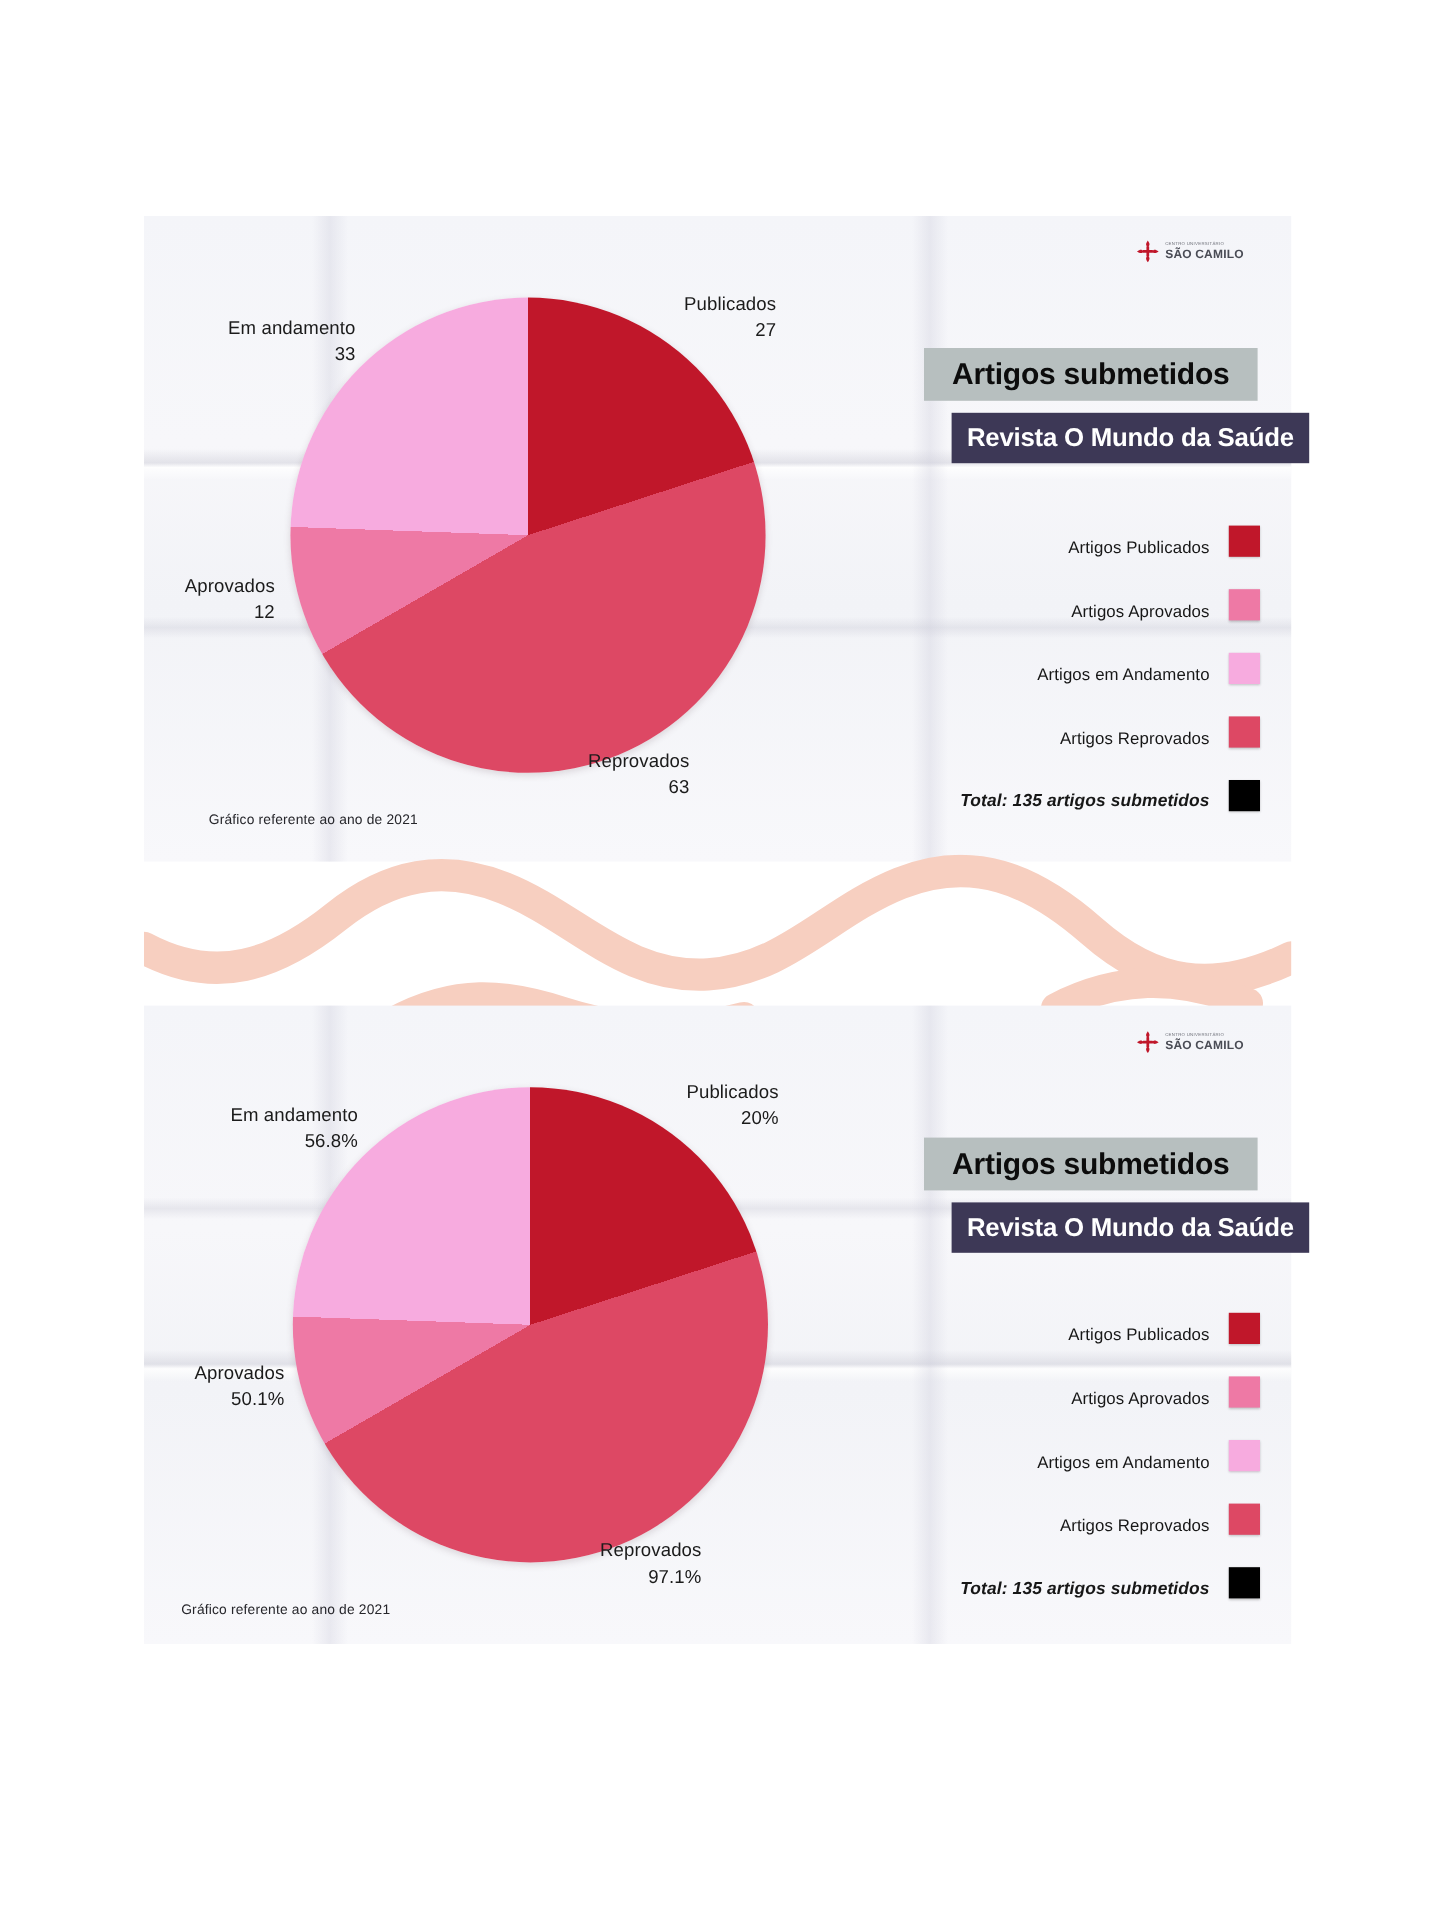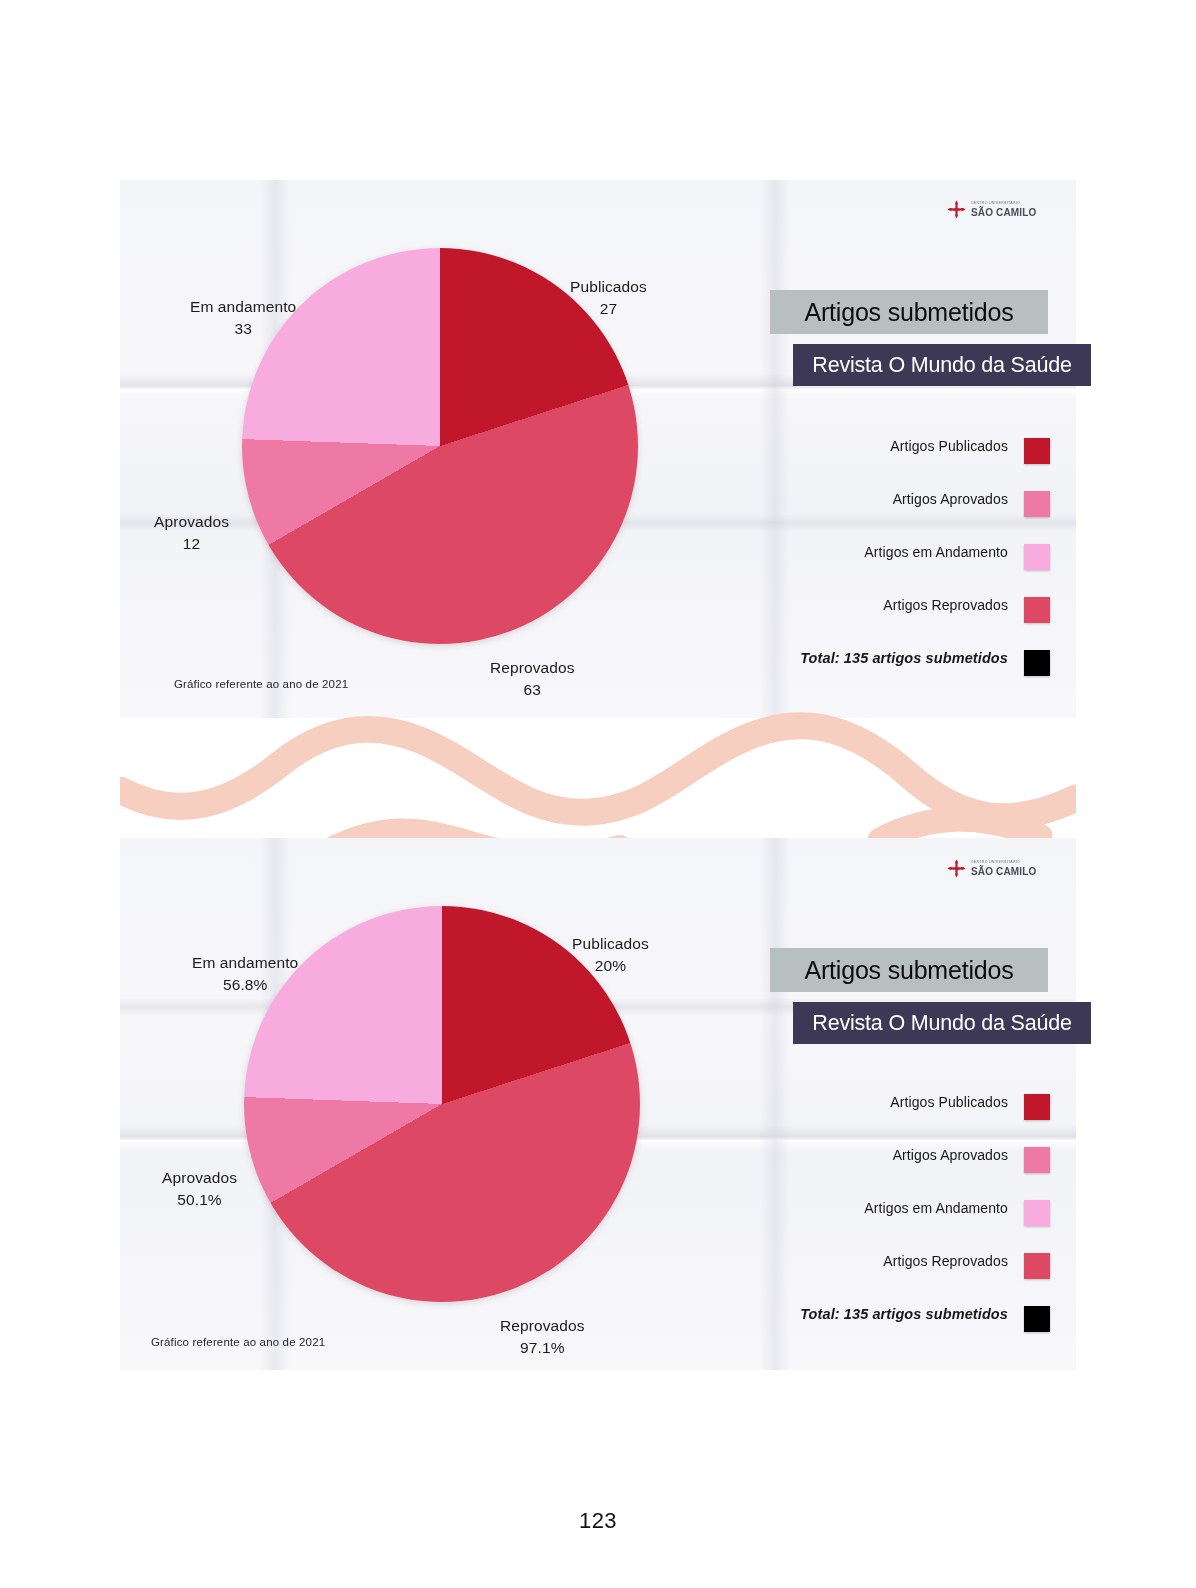--- a/index.html
+++ b/index.html
@@ -53,46 +53,46 @@
   
   .lbl {
     position: absolute;
     color: #1b1b1b;
     font-size: 15.5px;
     line-height: 1.45;
     letter-spacing: .1px;
     white-space: nowrap;
   }
   .lbl .v { display: block; }
-  .lbl.c  { text-align: center; margin-top: 33px; }
+  .lbl.c  { text-align: right; }
 
   
   .logo { position: absolute; display: flex; align-items: center; gap: 5px; }
   .logo-mark { width: 19px; height: 19px; position: relative; }
   .logo-txt { display: flex; flex-direction: column; justify-content: center; }
   .logo-txt .l1 { font-size: 3.6px; color: #6d6f78; letter-spacing: .25px; line-height: 1.5; }
   .logo-txt .l2 { font-size: 10px; color: #4a4c55; font-weight: bold; letter-spacing: .15px; line-height: 1.1; }
 
   
   .band {
     position: absolute;
     display: flex;
     align-items: center;
     justify-content: center;
-    font-weight: normal;
+    font-weight: bold;
     letter-spacing: -.2px;
   }
   .band.gray { background: #b7bfbf; color: #0c0c0c; font-size: 25px; }
   .band.dark { background: #3d3856; color: #ffffff; font-size: 21.5px; margin-left: 43px; }
 
   
   .legend { position: absolute; }
   .legend-row {
     display: flex;
-    align-items: flex-start;
+    align-items: flex-end;
     justify-content: flex-end;
     gap: 16px;
   }
   .legend-label {
     font-size: 14px;
     color: #171717;
     white-space: nowrap;
     letter-spacing: .1px;
   }
   .legend-row.total .legend-label {
@@ -295,15 +295,14 @@
       </div>
       <div class="legend-row total">
         <span class="legend-label">Total: 135 artigos submetidos</span>
         <span class="legend-swatch" style="background:#000000;"></span>
       </div>
     </div>
 
     <div class="caption" style="left:31px; top:498px;">Gráfico referente ao ano de 2021</div>
   </div>
 
-  <div class="pageno">123</div>
 
 </div>
 
 </body></html>

